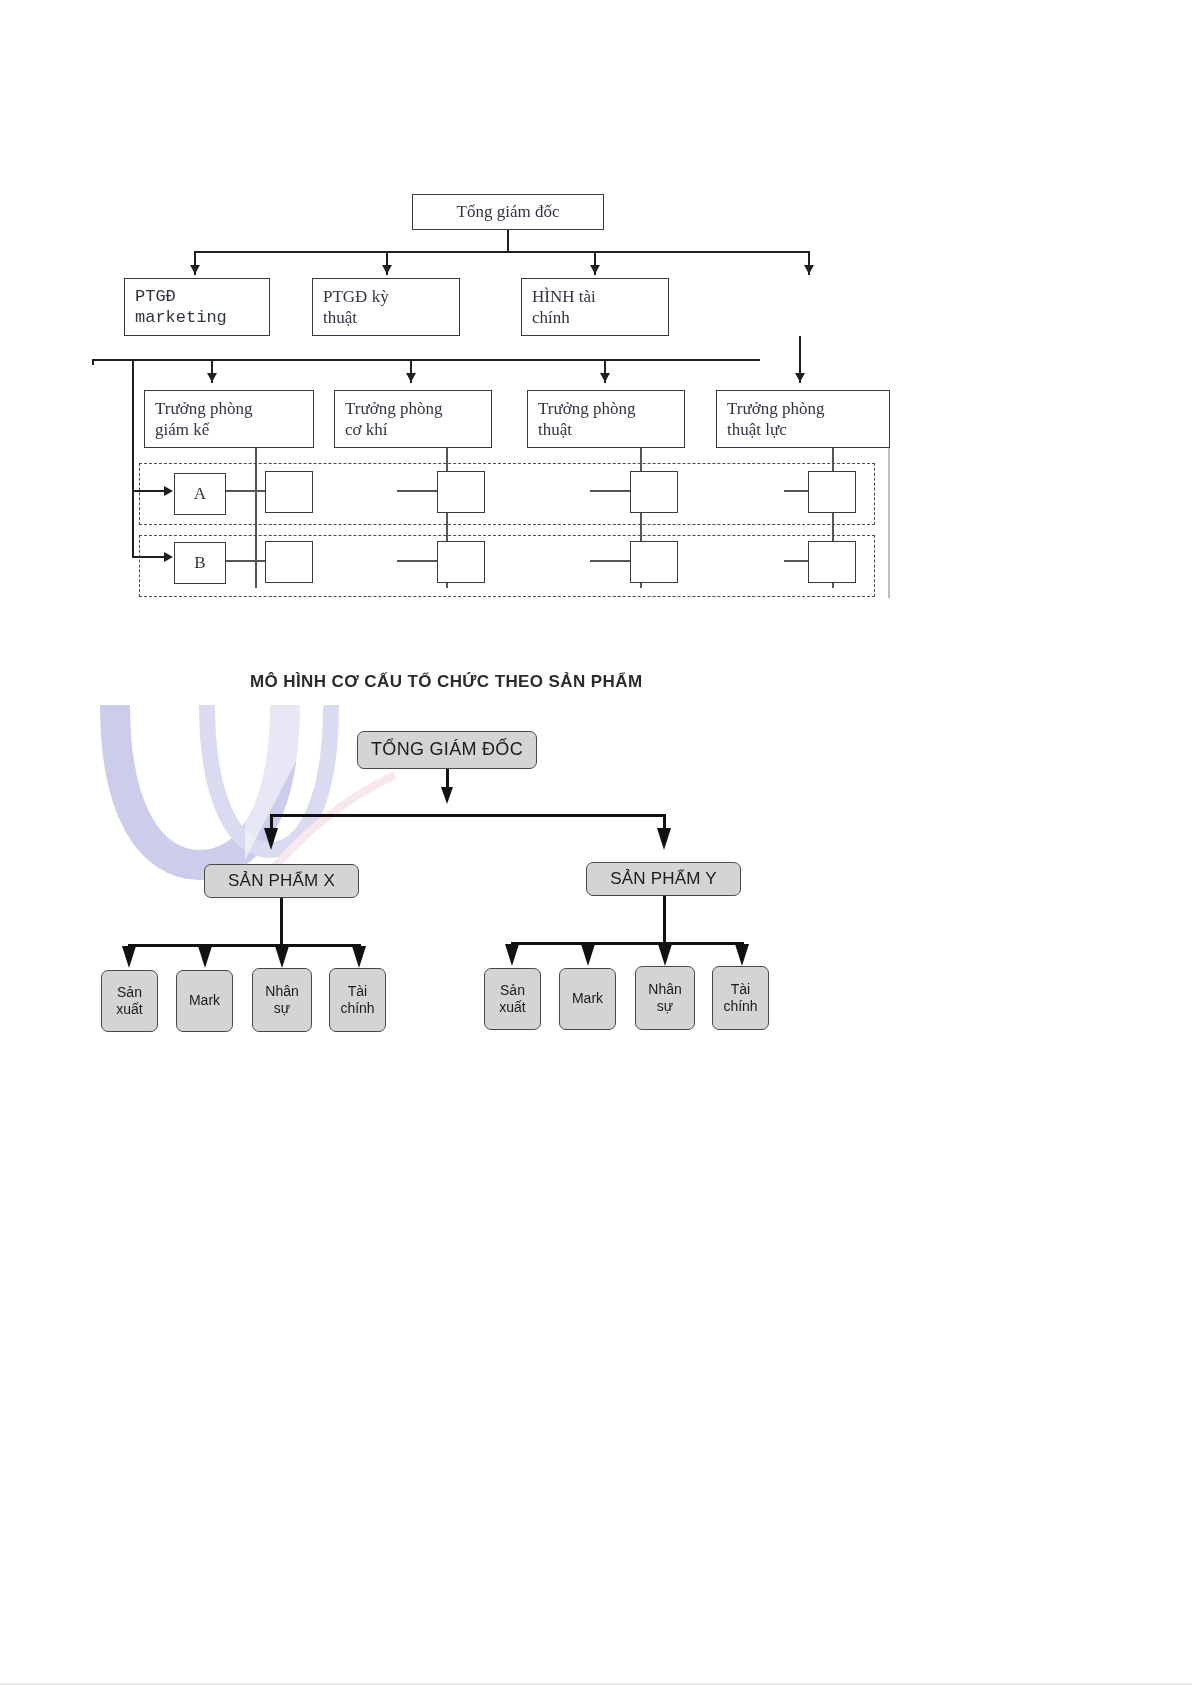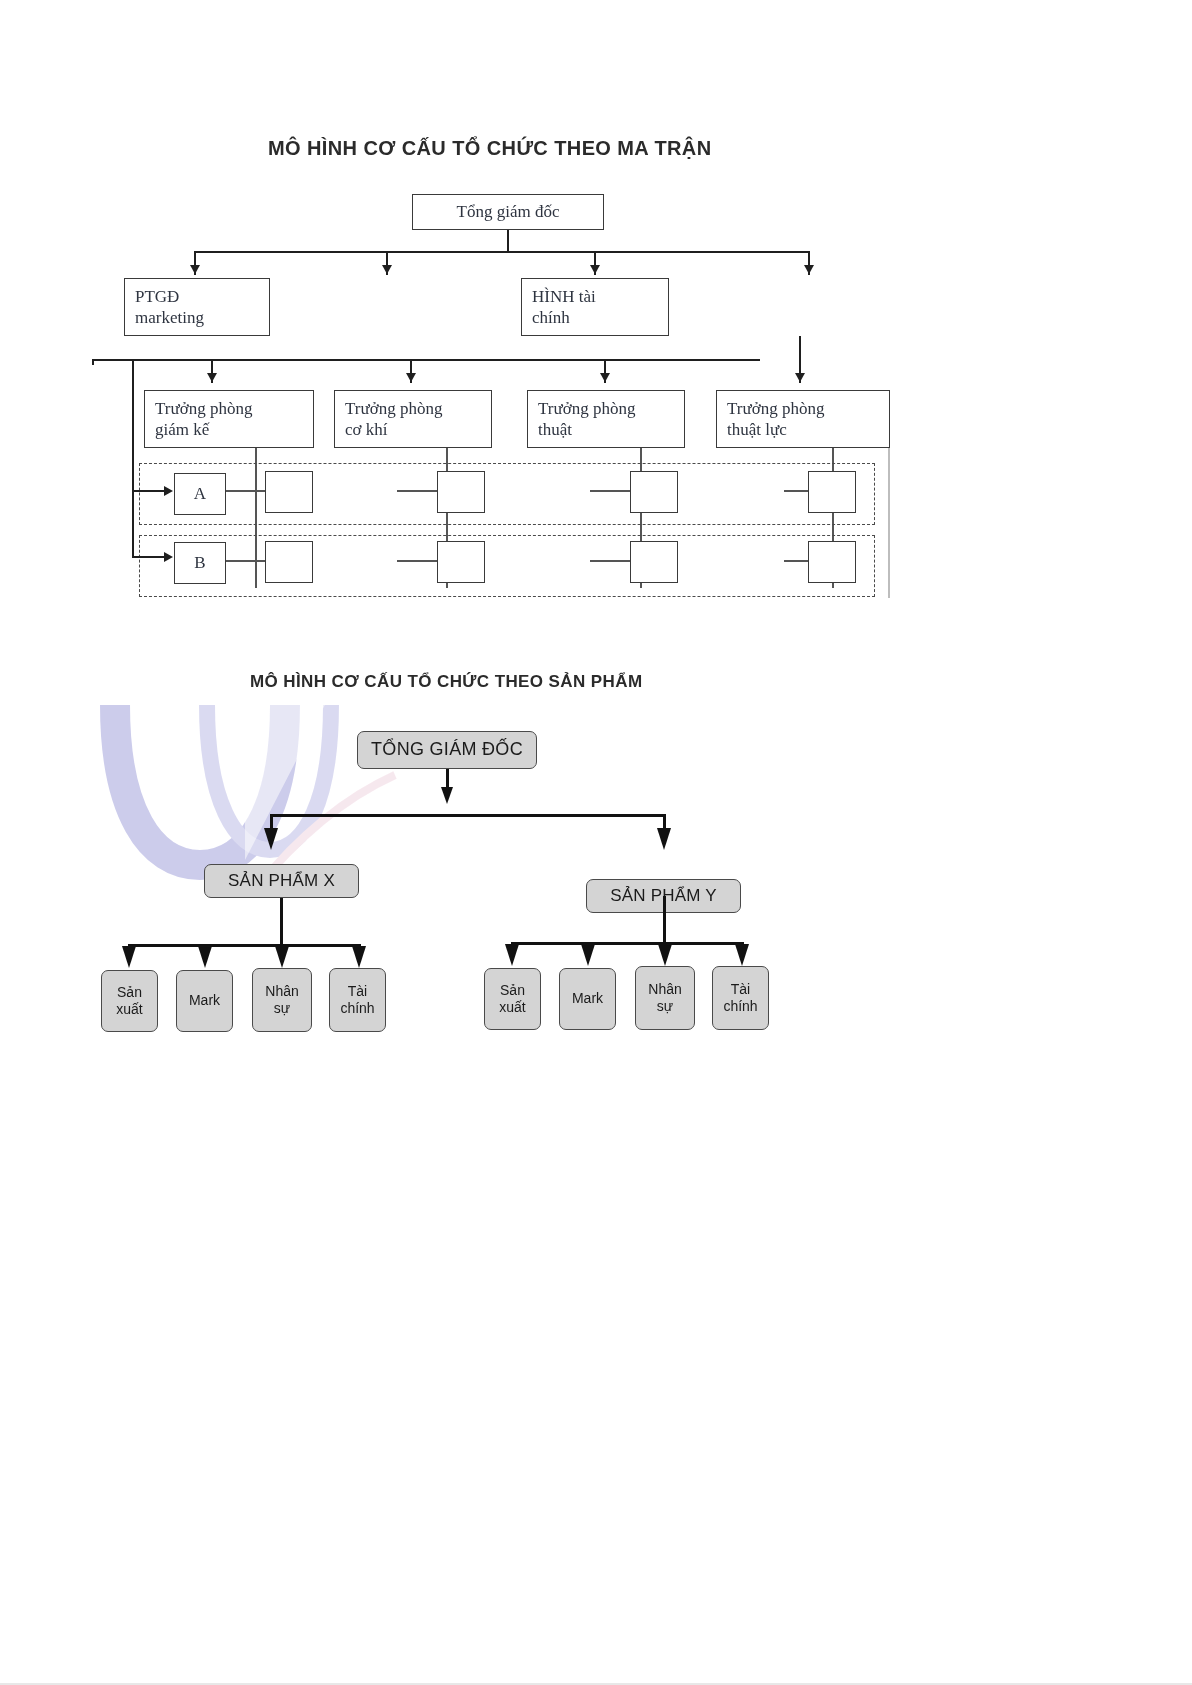--- a/index.html
+++ b/index.html
@@ -157,21 +157,20 @@
 
 <div class="page">
 
   <svg class="watermark" width="320" height="220" style="left:95px; top:690px;">
     <path d="M20,15 C20,120 55,175 105,175 C155,175 190,120 190,15" fill="none" stroke="#9a9ad8" stroke-width="30" stroke-linecap="butt"></path>
     <path d="M112,15 C112,110 140,160 175,160 C210,160 236,110 236,15" fill="none" stroke="#b7b7e4" stroke-width="16" fill-opacity="0"></path>
     <path d="M150,5 L235,5 L150,170 Z" fill="#ffffff" fill-opacity="0.55"></path>
     <path d="M160,200 C200,150 245,110 300,85" fill="none" stroke="#efd3df" stroke-width="8"></path>
   </svg>
 
-  <div class="title" id="title-matrix">MÔ HÌNH CƠ CẤU TỔ CHỨC THEO MA TRẬN</div>
 
   <div class="box center" style="left:412px; top:194px; width:192px; height:36px;">
     <span>Tổng giám đốc</span>
   </div>
 
   <div class="ln lnv" style="left:507px; top:230px; height:22px;"></div>
 
   <div class="ln lnh" style="left:194px; top:251px; width:616px;"></div>
 
   <div class="ln lnv" style="left:194px; top:251px; height:23px;"></div>
@@ -182,23 +181,27 @@
 
   <div class="ln lnv" style="left:386px; top:251px; height:24px;"></div>
   <div class="arrow-down" style="left:382px; top:265px;"></div>
 
   <div class="ln lnv" style="left:594px; top:251px; height:24px;"></div>
   <div class="arrow-down" style="left:590px; top:265px;"></div>
 
   <div class="ln lnv" style="left:808px; top:251px; height:24px;"></div>
   <div class="arrow-down" style="left:804px; top:265px;"></div>
 
-  <div class="box" style="left:124px; top:278px; width:146px; height:58px;">
+  <div class="box" style="left:124px; top:278px; width:146px; height:58px;font-family:Liberation Mono, monospace;">
     <div>PTGĐ</div>
     <div>marketing</div>
+  </div>
+  <div class="box" style="left:312px; top:278px; width:148px; height:58px;">
+    <div>PTGĐ kỳ</div>
+    <div>thuật</div>
   </div>
   <div class="box" style="left:521px; top:278px; width:148px; height:58px;">
     <div>HÌNH tài</div>
     <div>chính</div>
   </div>
 
   <div class="ln lnv" style="left:799px; top:336px; height:28px;"></div>
 
   <div class="ln lnh" style="left:92px; top:359px; width:668px;"></div>
   <div class="ln lnv" style="left:92px; top:359px; height:6px;"></div>
@@ -294,21 +297,21 @@
 
   <div class="ln2 ln2h" style="left:270px; top:814px; width:395px;"></div>
   <div class="ln2 ln2v" style="left:270px; top:814px; height:16px;"></div>
   <div class="ln2 ln2v" style="left:663px; top:814px; height:16px;"></div>
   <div class="arrow2" style="left:264px; top:828px;"></div>
   <div class="arrow2" style="left:657px; top:828px;"></div>
 
   <div class="rbox md" style="left:204px; top:864px; width:155px; height:34px;">
     <span>SẢN PHẨM X</span>
   </div>
-  <div class="rbox md" style="left:586px; top:862px; width:155px; height:34px;margin-top:17px;">
+  <div class="rbox md" style="left:586px; top:862px; width:155px; height:34px;">
     <span>SẢN PHẨM Y</span>
   </div>
 
   <div class="ln2 ln2v" style="left:280px; top:898px; height:48px;"></div>
   <div class="ln2 ln2h" style="left:128px; top:944px; width:232px;"></div>
   <div class="ln2 ln2v" style="left:128px; top:944px; height:6px;"></div>
   <div class="ln2 ln2v" style="left:358px; top:944px; height:6px;"></div>
 
   <div class="arrow2" style="left:122px; top:946px;"></div>
   <div class="arrow2" style="left:198px; top:946px;"></div>

